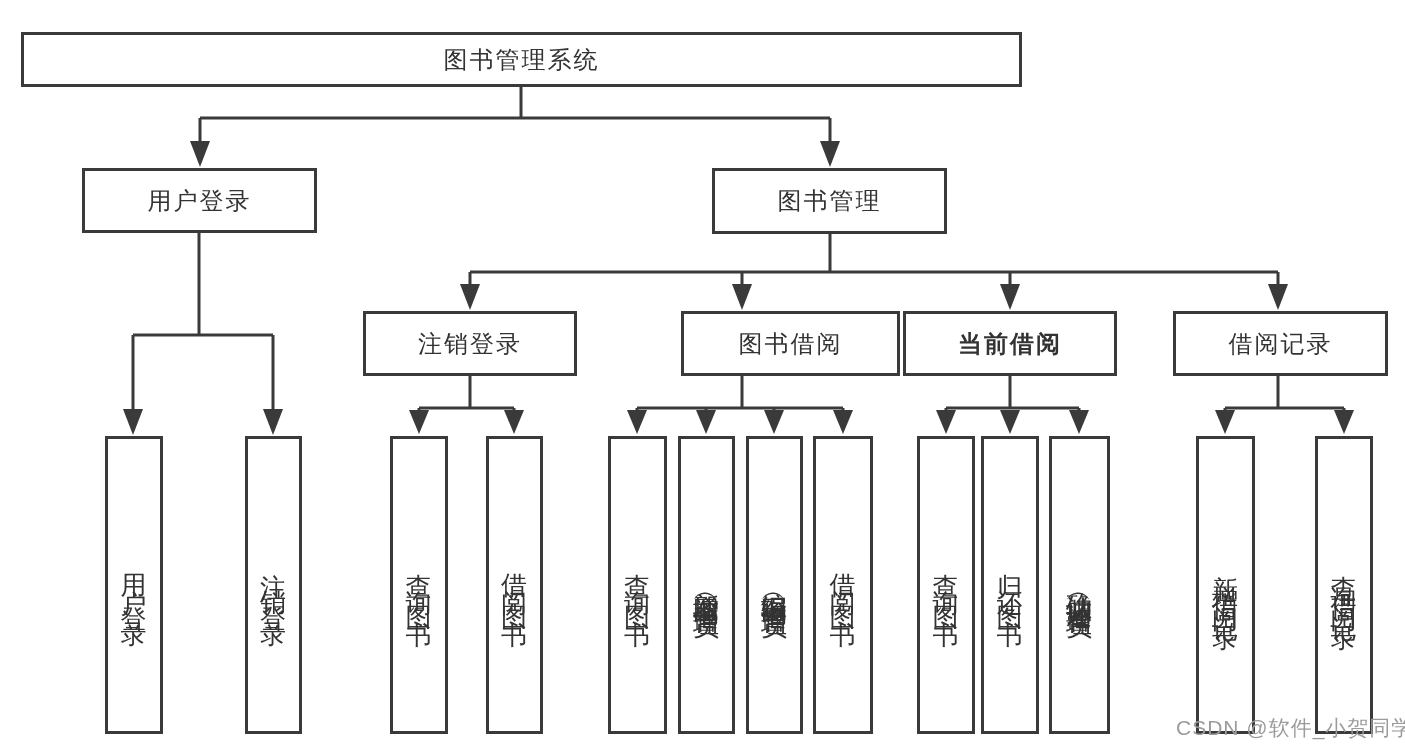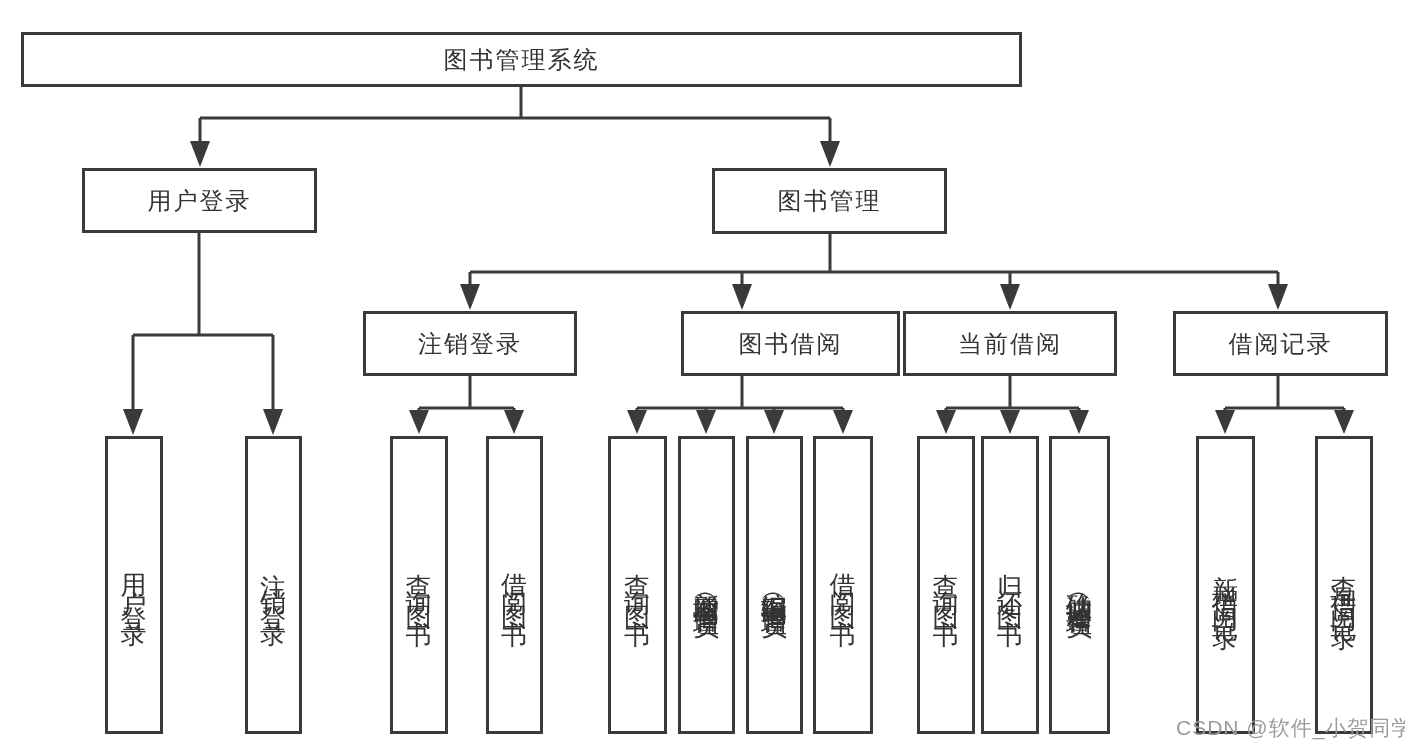--- a/index.html
+++ b/index.html
@@ -58,21 +58,21 @@
   .vs { letter-spacing: 16px; }  
   .vm { letter-spacing: 10px; }  
   .vl { letter-spacing: 3px; }   
 
   
   #node-root            { left: 21px;   top: 13px;  width: 1001px; height: 55px; margin-top: 19px; }
   #node-user-login      { left: 82px;   top: 168px; width: 235px;  height: 65px; }
   #node-book-management { left: 712px;  top: 168px; width: 235px;  height: 66px; }
   #node-new-book        { left: 363px;  top: 311px; width: 214px;  height: 65px; }
   #node-book-borrow     { left: 633px;  top: 311px; width: 219px;  height: 65px; margin-left: 48px; }
-  #node-current-borrow  { left: 903px;  top: 311px; width: 214px;  height: 65px; }
+  #node-current-borrow  { left: 903px;  top: 311px; width: 214px;  height: 65px; font-weight: bold; }
   #node-borrow-records  { left: 1173px; top: 311px; width: 215px;  height: 65px; }
 
   #leaf-ul-login    { left: 105px;  width: 58px; }
   #leaf-ul-logout   { left: 245px;  width: 57px; }
   #leaf-nb-query    { left: 390px;  width: 58px; }
   #leaf-nb-borrow   { left: 486px;  width: 57px; }
   #leaf-bb-query    { left: 608px;  width: 59px; }
   #leaf-bb-add      { left: 678px;  width: 57px; }
   #leaf-bb-edit     { left: 746px;  width: 57px; }
   #leaf-bb-borrow   { left: 813px;  width: 60px; }

